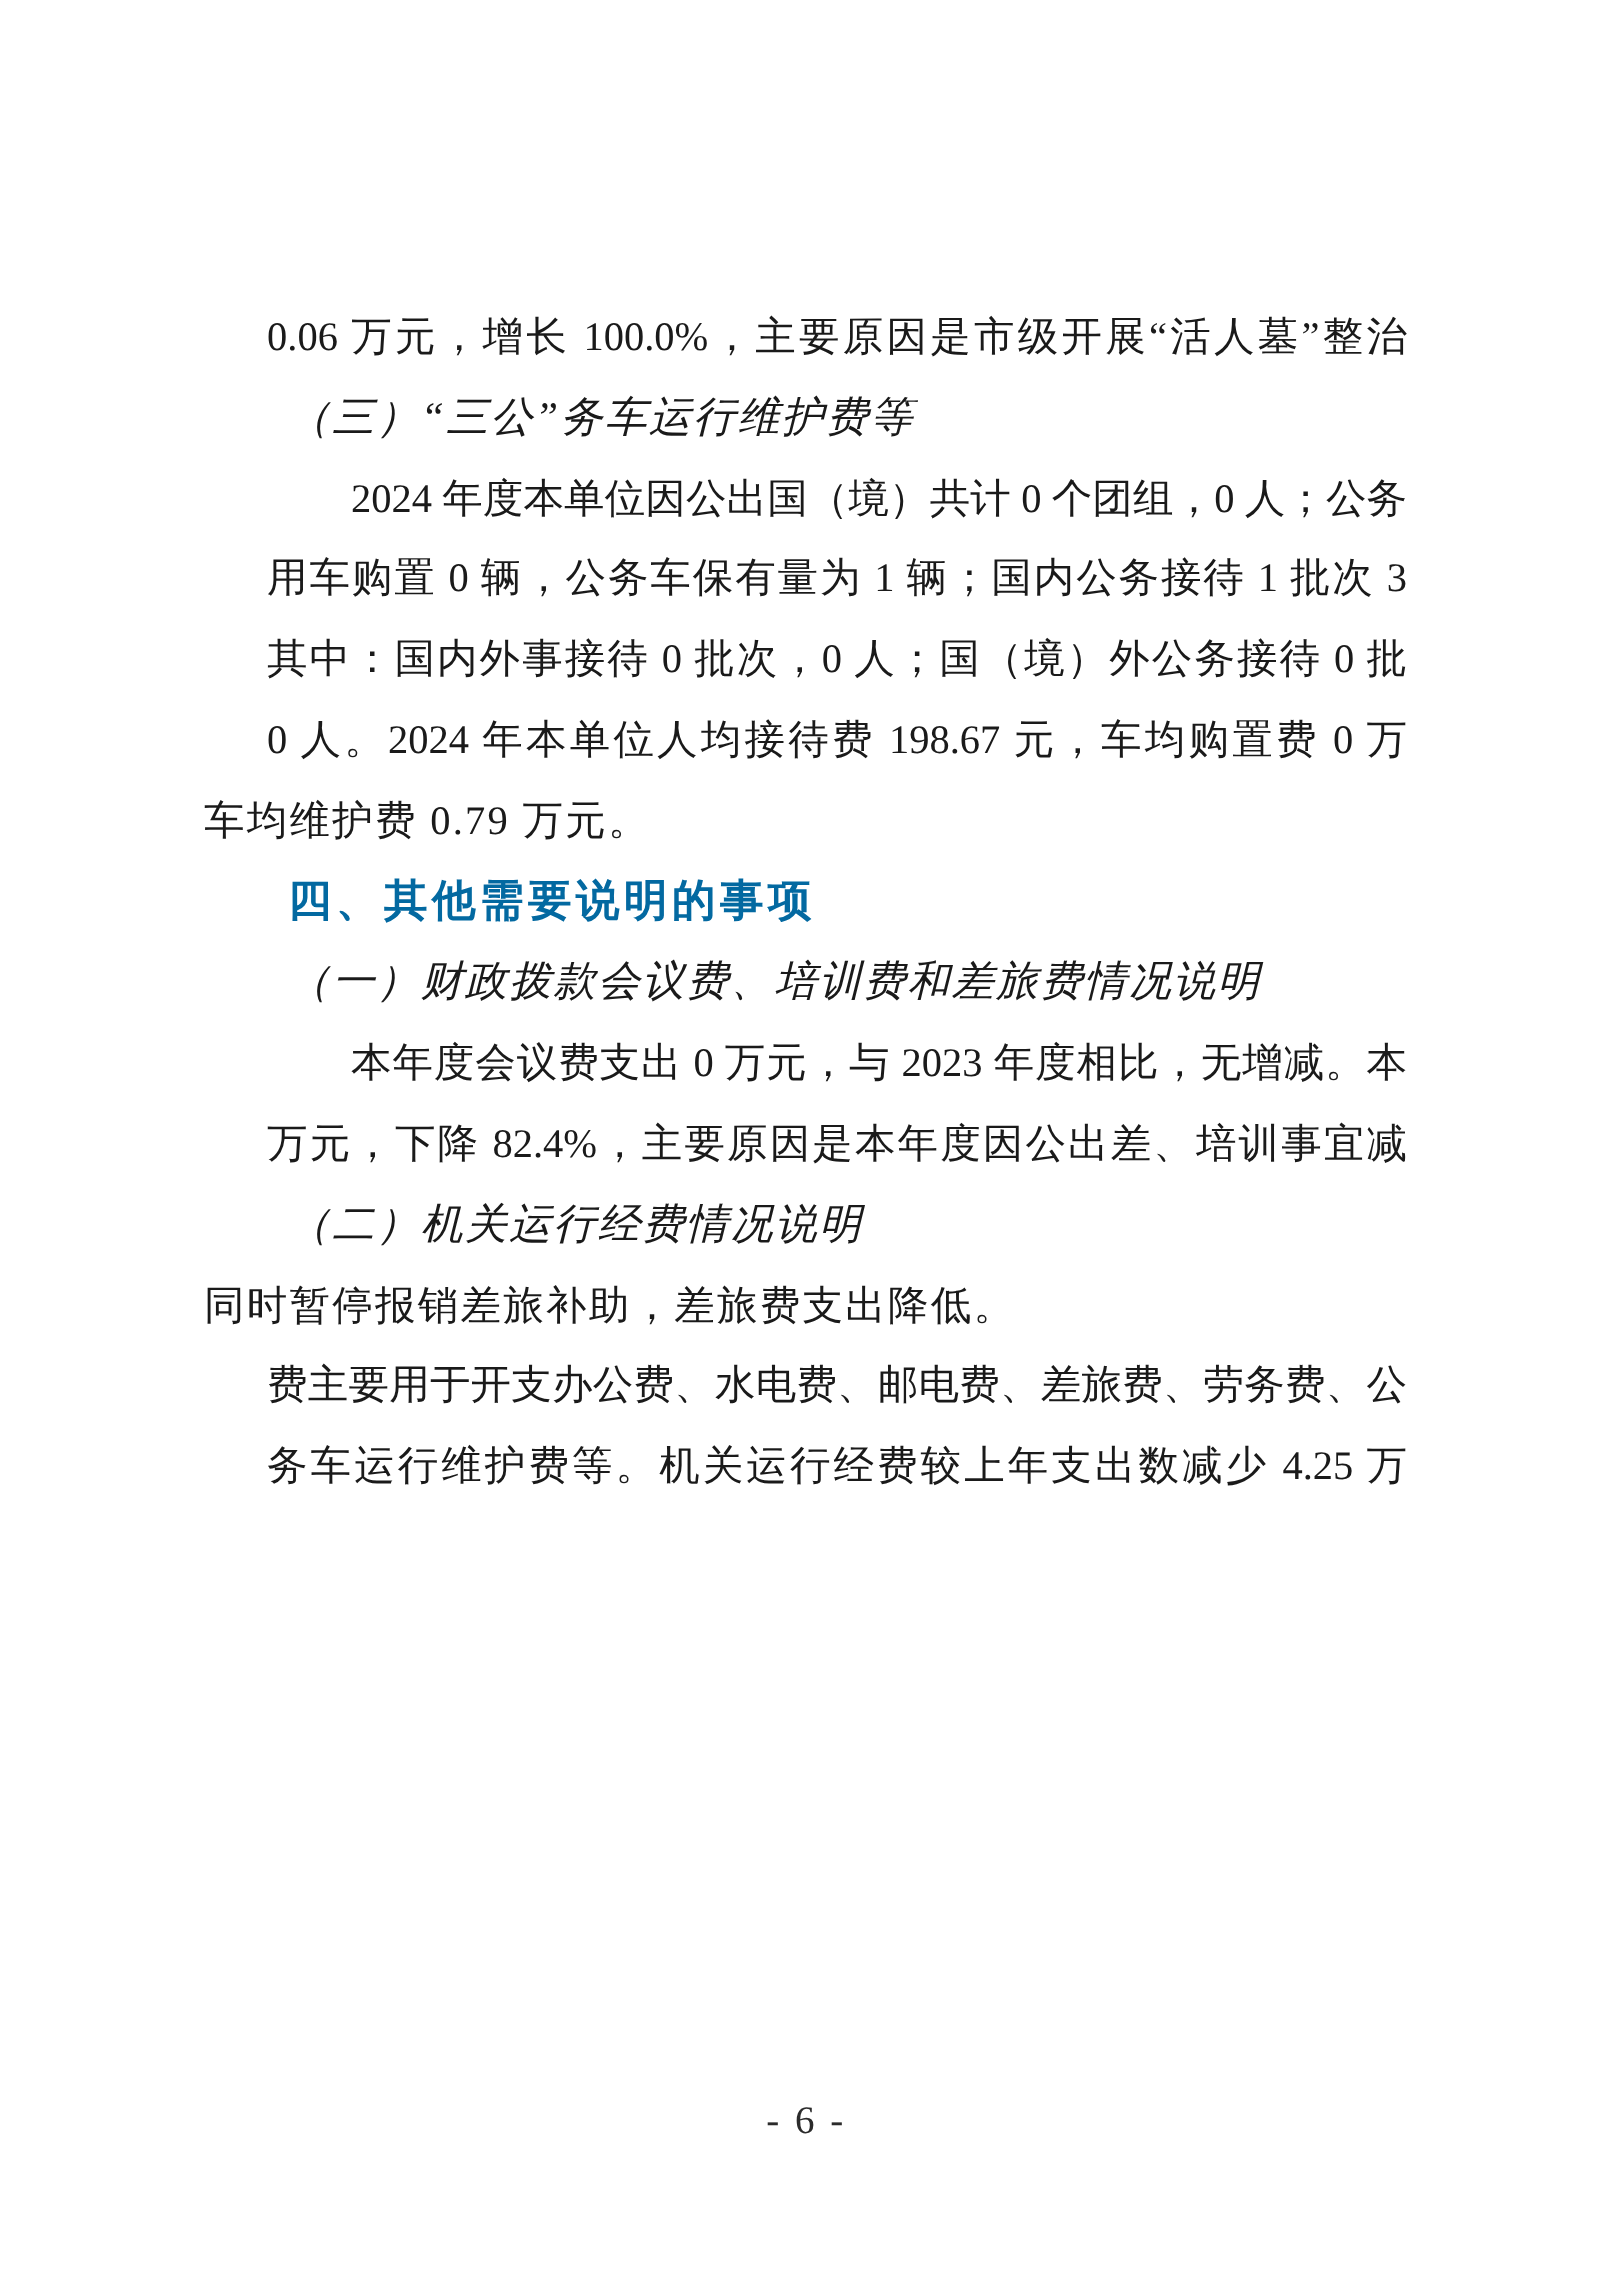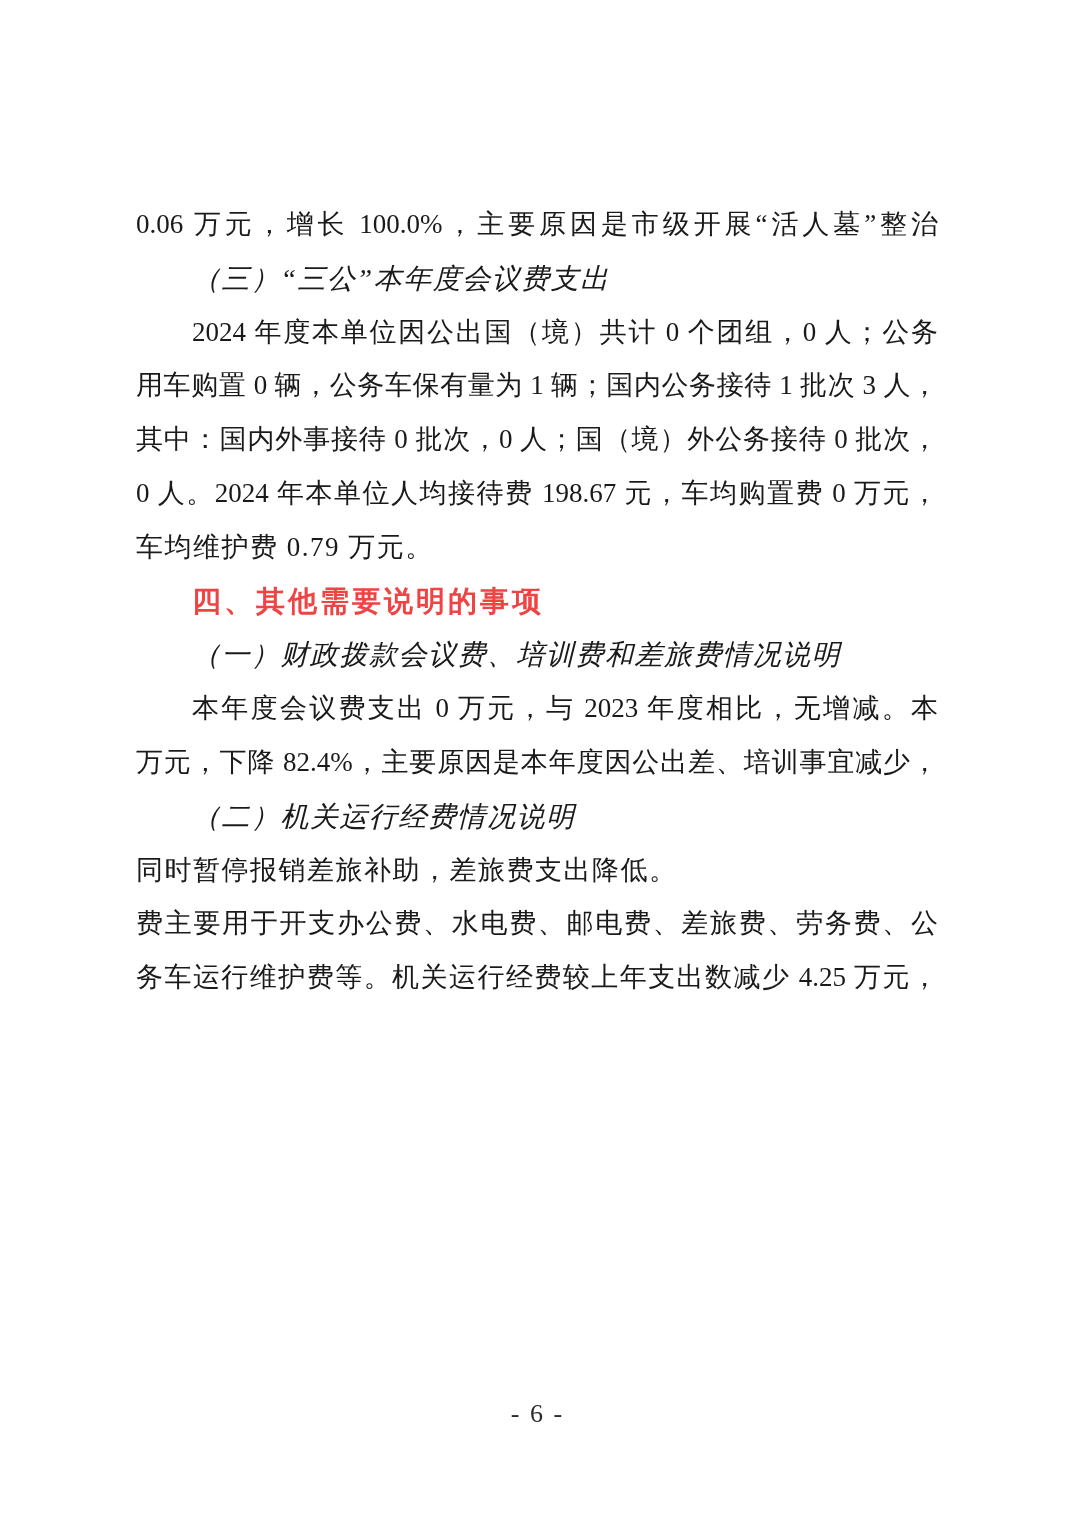--- a/index.html
+++ b/index.html
@@ -24,52 +24,53 @@
     font-size: 27px;
     white-space: nowrap;
     letter-spacing: 1.5px;
   }
   .just {
     letter-spacing: normal;
     text-align: justify;
     text-align-last: justify;
     white-space: normal;
     overflow: hidden;
+    margin-left: 42px;
   }
   .indent { padding-left: 56px; }
   .kaiti {
     font-style: italic;
     font-size: 28px;
     letter-spacing: 1.5px;
   }
   .hei {
     font-family: "Liberation Sans", "DejaVu Sans", sans-serif;
     font-weight: 700;
     font-style: normal;
     font-size: 29px;
     letter-spacing: 3px;
-    color: #ef4444;
+    color: #0369a1;
   }
   .page-footer {
     position: absolute;
     top: 1399px;
     left: 0;
     width: 100%;
     text-align: center;
     font-size: 26px;
     letter-spacing: 2px;
     color: #2b2b2b;
   }
 </style>
 </head>
 <body>
 
 <div class="page-content">
   <div class="line just">0.06 万元，增长 100.0%，主要原因是市级开展“活人墓”整治</div>
-  <div class="line kaiti indent">（三）“三公”本年度会议费支出</div>
+  <div class="line kaiti indent">（三）“三公”务车运行维护费等</div>
   <div class="line just indent">2024 年度本单位因公出国（境）共计 0 个团组，0 人；公务</div>
   <div class="line just">用车购置 0 辆，公务车保有量为 1 辆；国内公务接待 1 批次 3 人，</div>
   <div class="line just">其中：国内外事接待 0 批次，0 人；国（境）外公务接待 0 批次，</div>
   <div class="line just">0 人。2024 年本单位人均接待费 198.67 元，车均购置费 0 万元，</div>
   <div class="line">车均维护费 0.79 万元。</div>
   <div class="line hei indent">四、其他需要说明的事项</div>
   <div class="line kaiti indent">（一）财政拨款会议费、培训费和差旅费情况说明</div>
   <div class="line just indent">本年度会议费支出 0 万元，与 2023 年度相比，无增减。本</div>
   <div class="line just">万元，下降 82.4%，主要原因是本年度因公出差、培训事宜减少，</div>
   <div class="line kaiti indent">（二）机关运行经费情况说明</div>

